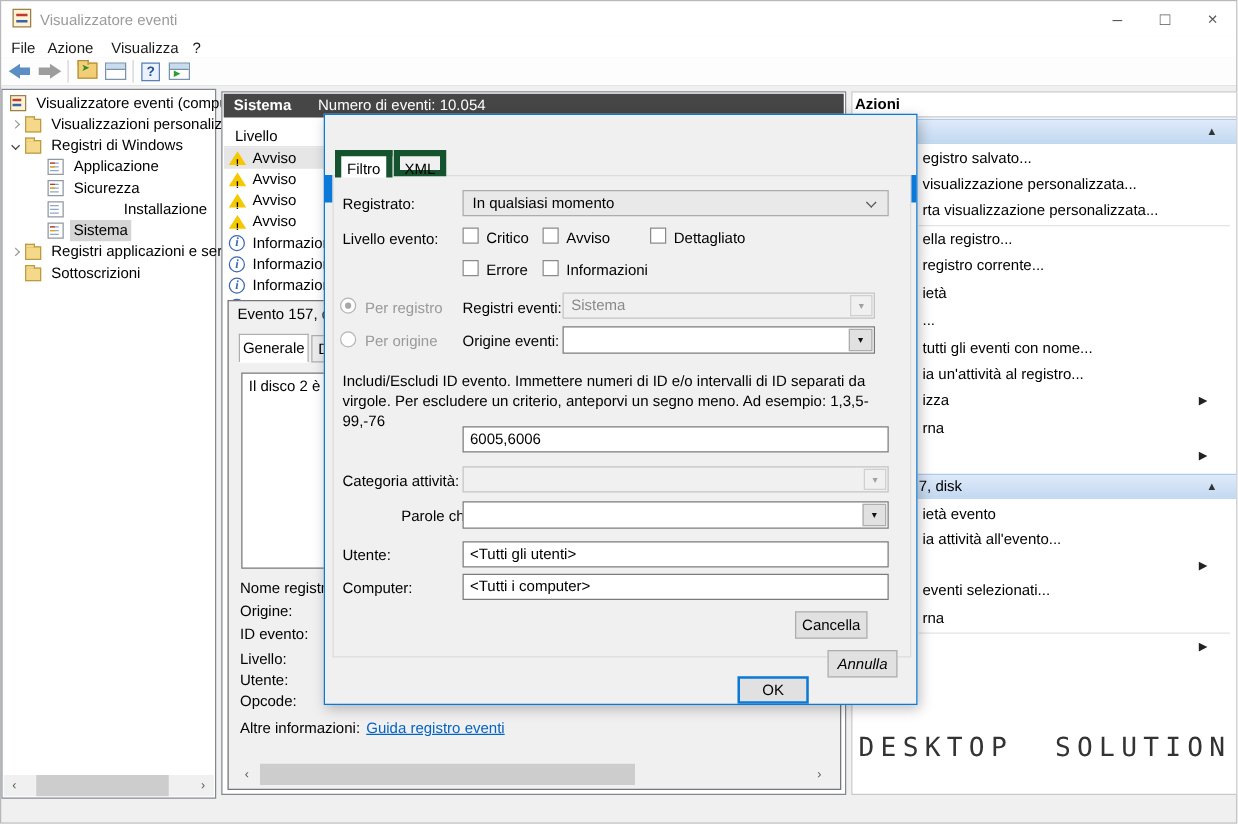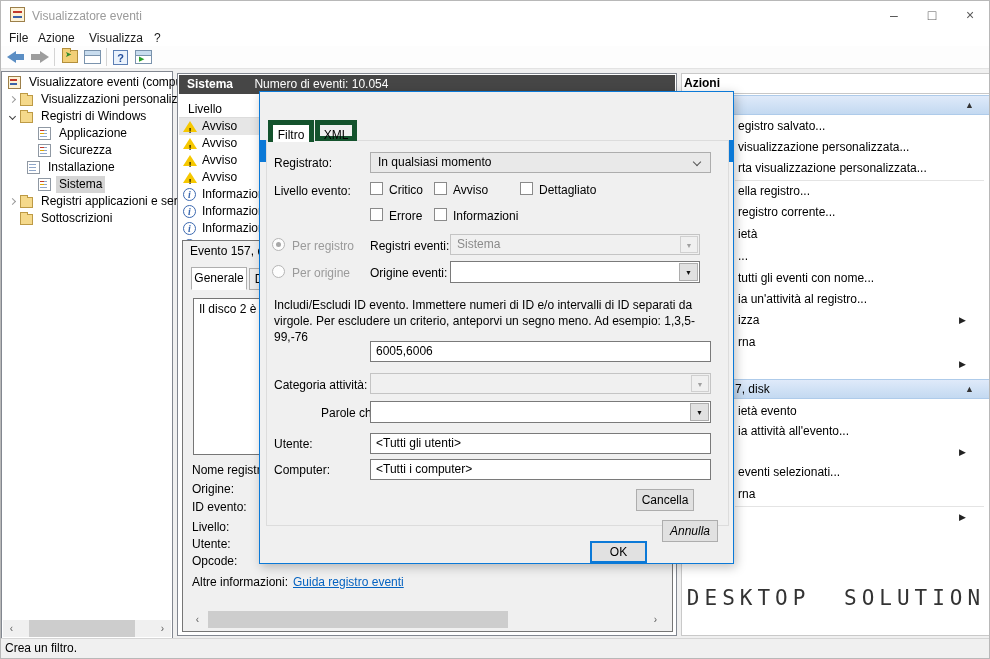--- a/index.html
+++ b/index.html
@@ -186,21 +186,21 @@
         <span class="tree-label">Registri di Windows</span>
       </div>
       <div class="tree-row" style="padding-left:36px;">
         <span class="ti ti-doc red"></span>
         <span class="tree-label">Applicazione</span>
       </div>
       <div class="tree-row" style="padding-left:36px;">
         <span class="ti ti-doc red"></span>
         <span class="tree-label">Sicurezza</span>
       </div>
-      <div class="tree-row" style="padding-left:25px;">
+      <div class="tree-row" style="padding-left:36px;gap:40px;">
         <span class="ti ti-doc"></span>
         <span class="tree-label">Installazione</span>
       </div>
       <div class="tree-row selected" style="padding-left:36px;">
         <span class="ti ti-doc red"></span>
         <span class="tree-label">Sistema</span>
       </div>
       <div class="tree-row" style="padding-left:4px;">
         <span class="exp closed">
             <i></i>
@@ -315,23 +315,20 @@
     <span class="act-sub" style="top:369px;">▶</span>
     <div class="act-item" style="top:389px;">eventi selezionati...</div>
     <div class="act-item" style="top:411px;">rna</div>
     <div class="act-sep" style="top:432px;"></div>
     <div class="act-item" style="top:434px;"></div>
     <span class="act-sub" style="top:434px;">▶</span>
 
     <div class="watermark">DESKTOP SOLUTION</div>
   </div>
 
-  <div class="statusbar">
-    <span>Crea un filtro.</span>
-  </div>
 
   <div class="dialog">
     <div class="dlg-titlebar">
       <span>Filtro registro corrente</span>
       <div class="dlg-close">×</div>
     </div>
     <div class="dlg-tab active" style="left:8px; width:46px;">Filtro</div>
     <div class="dlg-tab" style="left:55px; width:42px;">XML</div>
     <div class="tab-page"></div>
 

